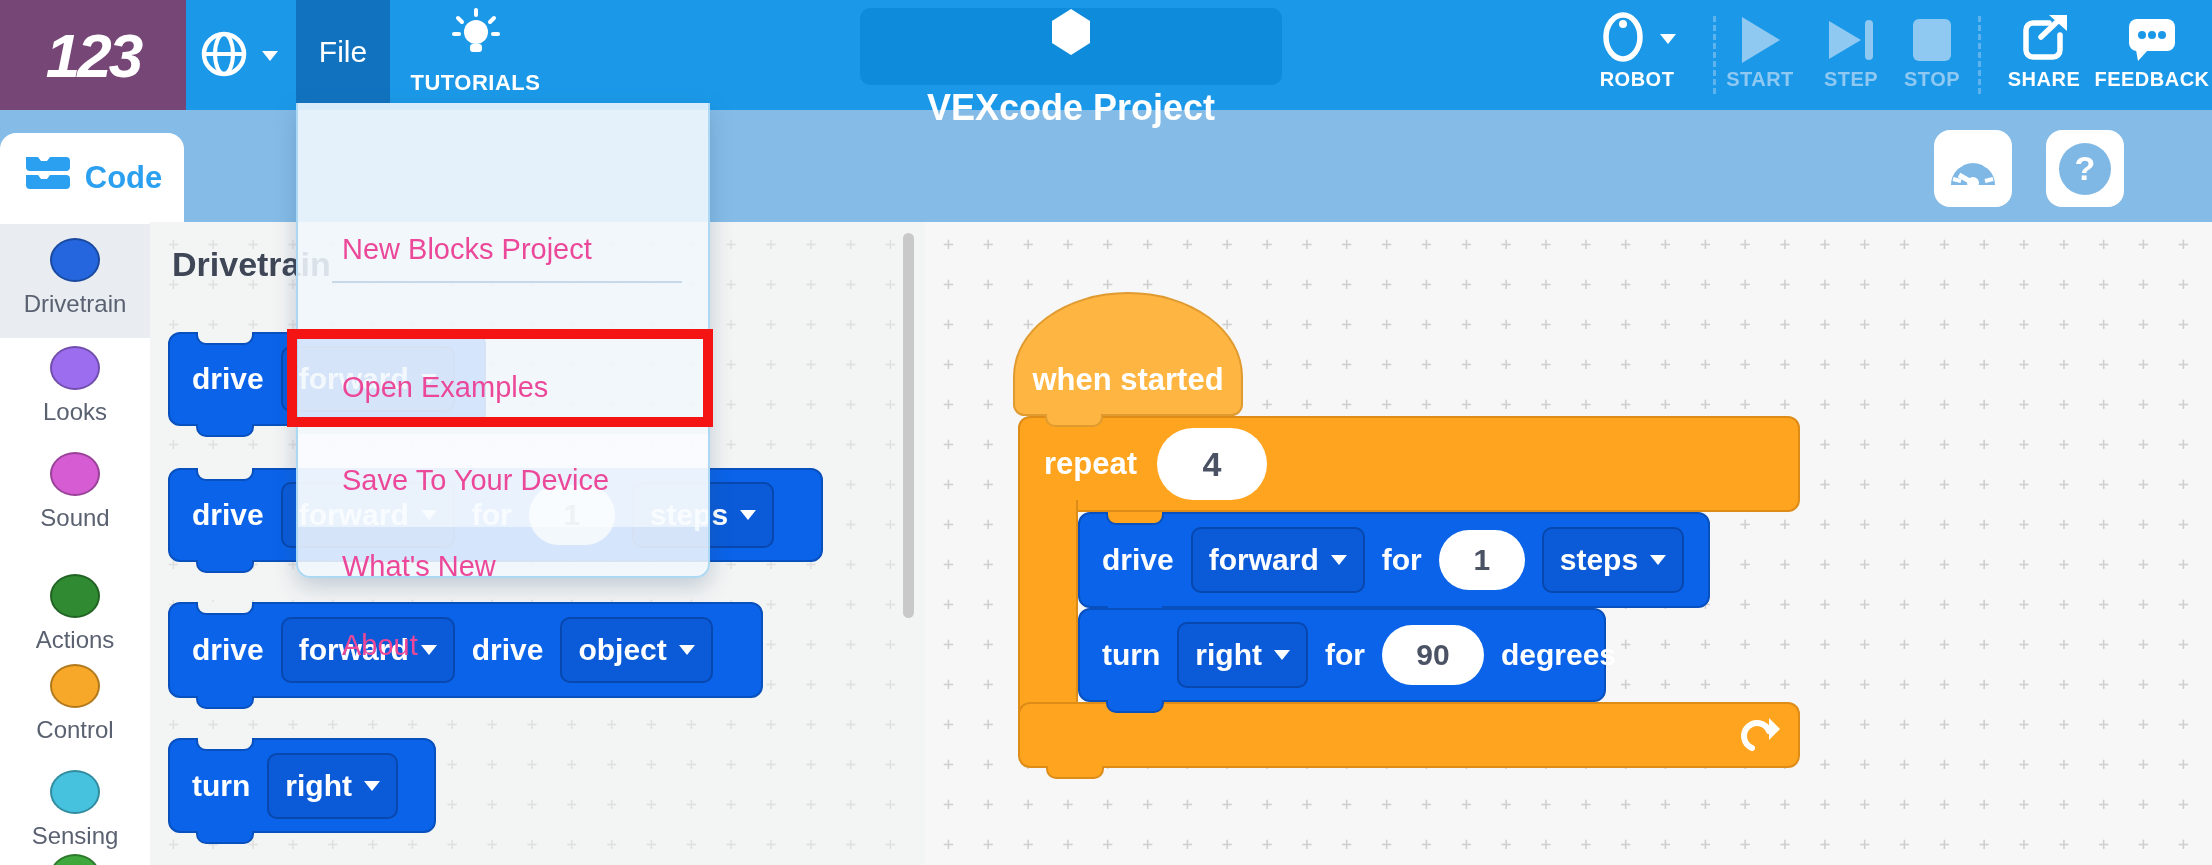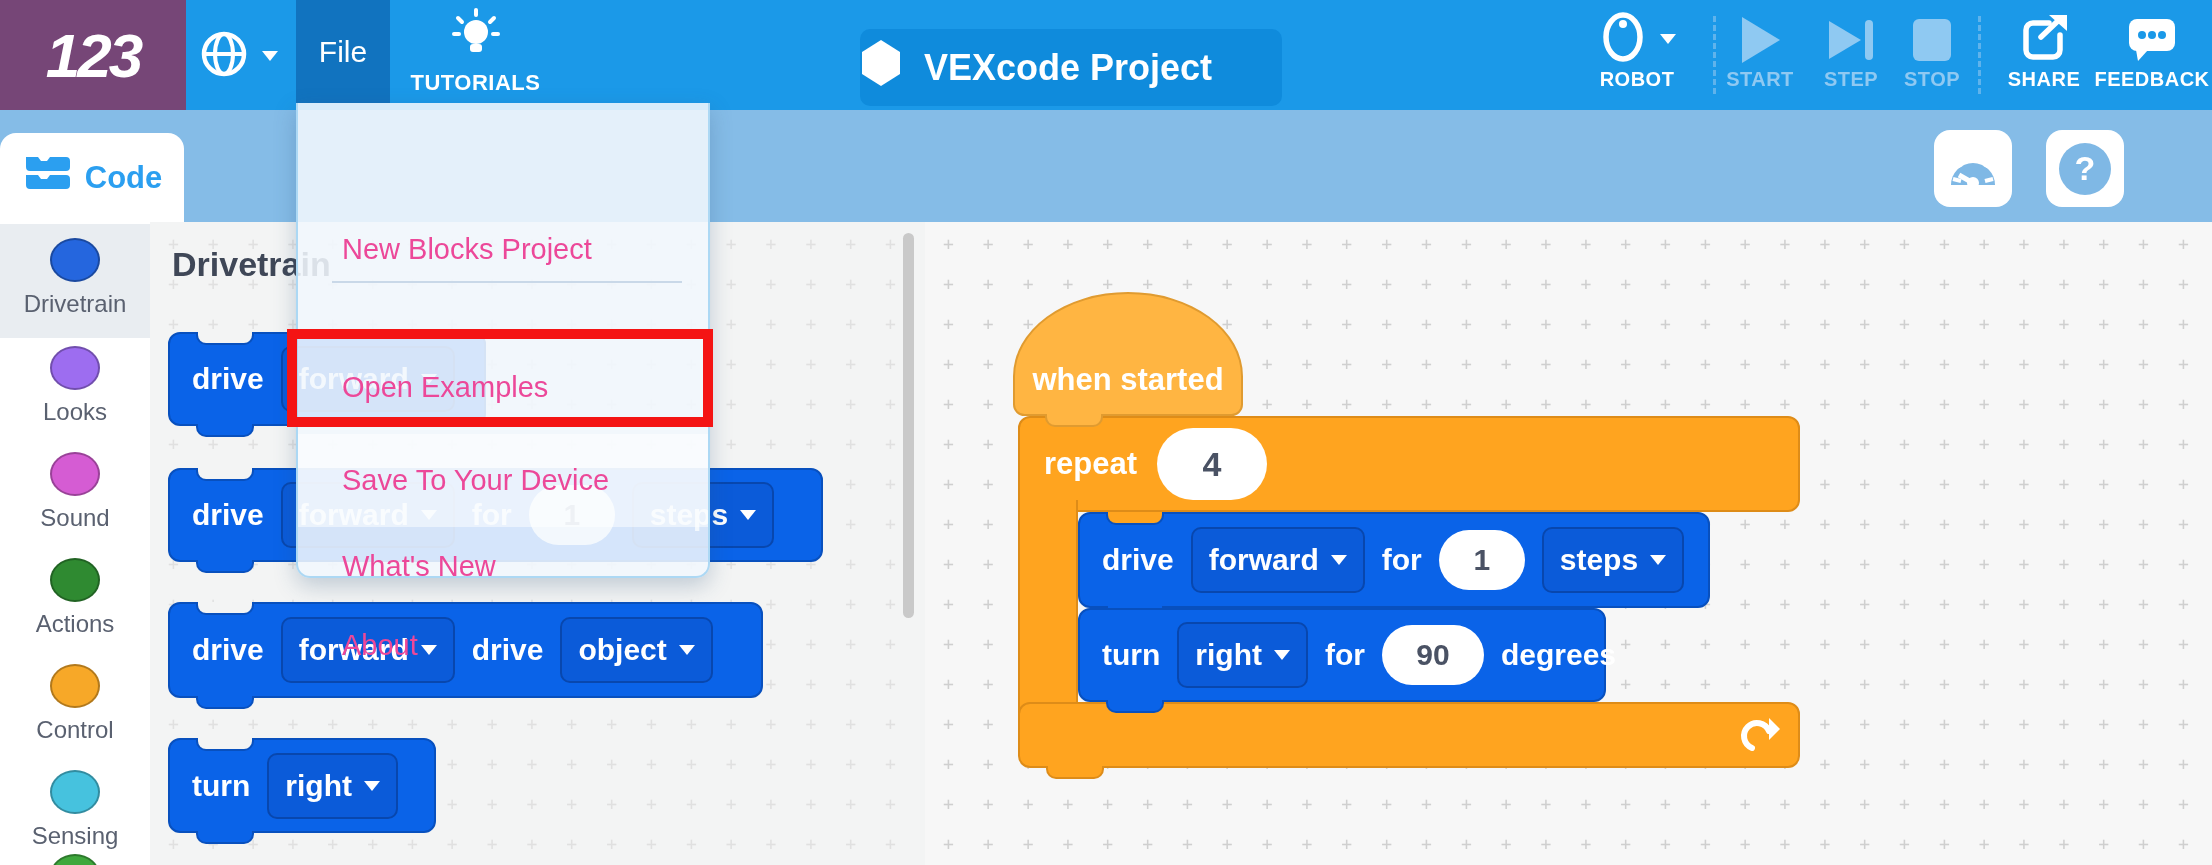--- a/index.html
+++ b/index.html
@@ -11,23 +11,23 @@
   #header{left:0;top:0;width:2212px;height:110px;background:#1B99E8;z-index:30;}
   #logo{left:0;top:0;width:186px;height:110px;background:#764677;color:#fff;
         display:flex;align-items:center;justify-content:center;
         font-size:62px;font-weight:bold;font-style:italic;letter-spacing:-3px;}
   #file-btn{left:296px;top:0;width:94px;height:103px;background:#1173BF;color:#fff;
         display:flex;align-items:center;justify-content:center;font-size:30px;}
   .hitem{display:flex;flex-direction:column;align-items:center;justify-content:flex-start;}
   .hlabel{font-size:20px;font-weight:bold;color:#fff;letter-spacing:.5px;}
   .hlabel.dis{color:#8FC9F2;}
   .hsep{border-left:3px dashed #5FB3EC;height:78px;top:16px;}
-  #project-btn{left:860px;top:29px;width:422px;height:77px;background:#0F8BDC;border-radius:10px;
+  #project-btn{left:860px;top:8px;width:422px;height:77px;background:#0F8BDC;border-radius:10px;
         display:flex;align-items:center;justify-content:flex-start;gap:22px;color:#fff;
-        font-size:36px;font-weight:bold;}
+        font-size:36px;font-weight:bold;flex-direction:column;}
   .caret{width:0;height:0;border-left:10px solid transparent;border-right:10px solid transparent;
          border-top:12px solid #fff;display:inline-block;}
   .caret.small{border-left-width:8px;border-right-width:8px;border-top-width:10px;}
 
   
   #subheader{left:0;top:110px;width:2212px;height:112px;background:#85BCE7;z-index:10;}
   #code-tab{left:0;top:133px;width:184px;height:89px;background:#fff;border-radius:16px 16px 0 0;
         display:flex;align-items:center;justify-content:center;gap:11px;z-index:12;
         color:#2B9FF0;font-size:31px;font-weight:bold;}
   .corner-btn{top:130px;width:78px;height:77px;background:#fff;border-radius:16px;z-index:12;
@@ -263,21 +263,21 @@
       <span class="cat-label">Drivetrain</span>
     </div>
     <div class="cat-item abs" style="top:124px;">
       <span class="cat-circle" style="background:#9D6DF0;"></span>
       <span class="cat-label">Looks</span>
     </div>
     <div class="cat-item abs" style="top:230px;">
       <span class="cat-circle" style="background:#D55CD3;"></span>
       <span class="cat-label">Sound</span>
     </div>
-    <div class="cat-item abs" style="top:336px;">
+    <div class="cat-item abs" style="top:352px;">
       <span class="cat-circle" style="background:#2F8A31;"></span>
       <span class="cat-label">Actions</span>
     </div>
     <div class="cat-item abs" style="top:442px;">
       <span class="cat-circle" style="background:#F7A828;"></span>
       <span class="cat-label">Control</span>
     </div>
     <div class="cat-item abs" style="top:548px;">
       <span class="cat-circle" style="background:#46C2DE;"></span>
       <span class="cat-label">Sensing</span>

